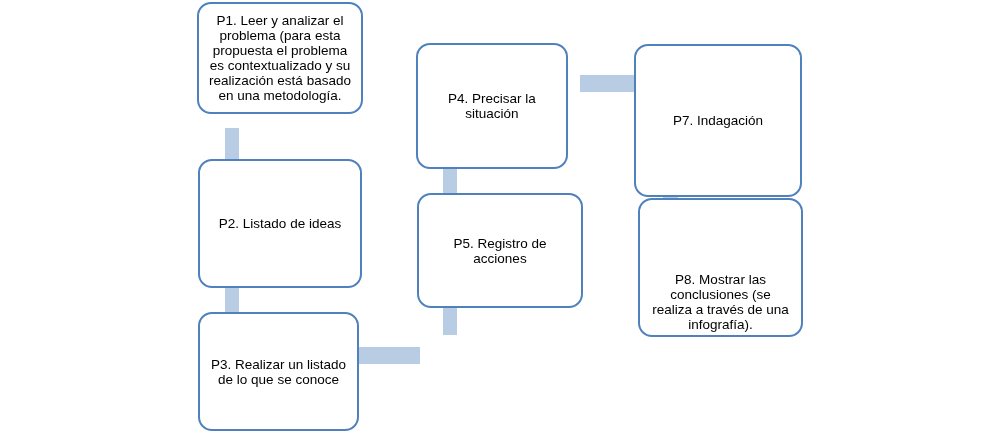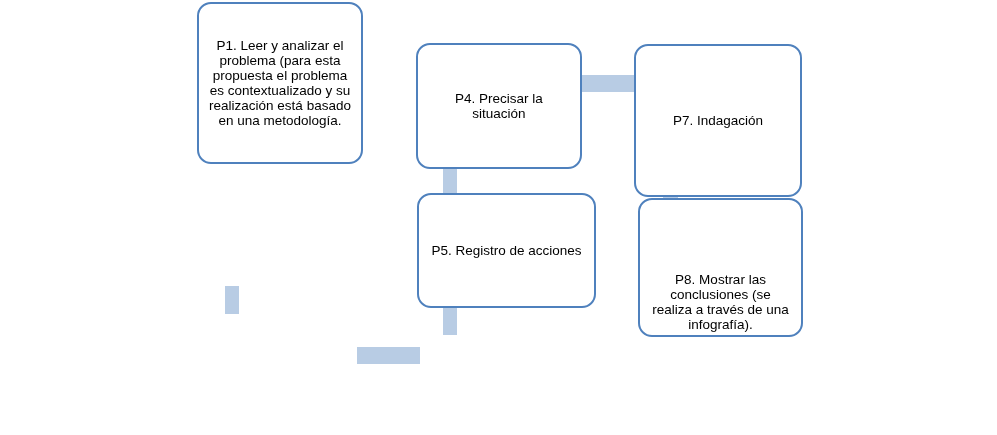--- a/index.html
+++ b/index.html
@@ -32,25 +32,25 @@
     color: var(--text, #000000);
     font-size: 13.5px;
     line-height: 1.11;
   }
   .connector {
     position: absolute;
     background: var(--connector, #b8cce4);
     z-index: 1;
   }
   
-  .p1 { left: 197px; top: 2px;   width: 166px; height: 162px; }
+  .p1 { left: 197px; top: 2px;   width: 166px; height: 112px; }
   .p2 { left: 198px; top: 159px; width: 164px; height: 129px; }
   .p3 { left: 198px; top: 312px; width: 161px; height: 119px; }
-  .p4 { left: 416px; top: 43px;  width: 166px; height: 126px; }
-  .p5 { left: 417px; top: 193px; width: 179px; height: 115px; }
+  .p4 { left: 416px; top: 43px;  width: 152px; height: 126px; }
+  .p5 { left: 417px; top: 193px; width: 166px; height: 115px; }
   .p6 { left: 418px; top: 333px; width: 164px; height: 99px;  }
   .p7 { left: 634px; top: 44px;  width: 168px; height: 153px; }
   .p8 { left: 638px; top: 198px; width: 165px; height: 139px; align-items: flex-end; }
   
   .c-p1-p2 { left: 225px; top: 128px; width: 14px; height: 33px; }
   .c-p2-p3 { left: 225px; top: 286px; width: 14px; height: 28px; }
   .c-p3-p6 { left: 357px; top: 347px; width: 63px; height: 17px; }
   .c-p4-p5 { left: 443px; top: 167px; width: 14px; height: 28px; }
   .c-p5-p6 { left: 443px; top: 306px; width: 14px; height: 29px; }
   .c-p4-p7 { left: 580px; top: 75px;  width: 56px; height: 17px; }
@@ -65,20 +65,26 @@
   <div class="connector c-p2-p3"></div>
   <div class="connector c-p3-p6"></div>
   <div class="connector c-p4-p5"></div>
   <div class="connector c-p5-p6"></div>
   <div class="connector c-p4-p7"></div>
   <div class="connector c-p7-p8"></div>
 
   <div class="node p1">
     <span class="label">P1. Leer y analizar el problema (para esta propuesta el problema es contextualizado y su realización está basado en una metodología.</span>
   </div>
+  <div class="node p2">
+    <span class="label">P2. Listado de ideas</span>
+  </div>
+  <div class="node p3">
+    <span class="label">P3. Realizar un listado de lo que se conoce</span>
+  </div>
   <div class="node p4">
     <span class="label">P4. Precisar la situación</span>
   </div>
   <div class="node p5">
     <span class="label">P5. Registro de acciones</span>
   </div>
   <div class="node p7">
     <span class="label">P7. Indagación</span>
   </div>
   <div class="node p8">

